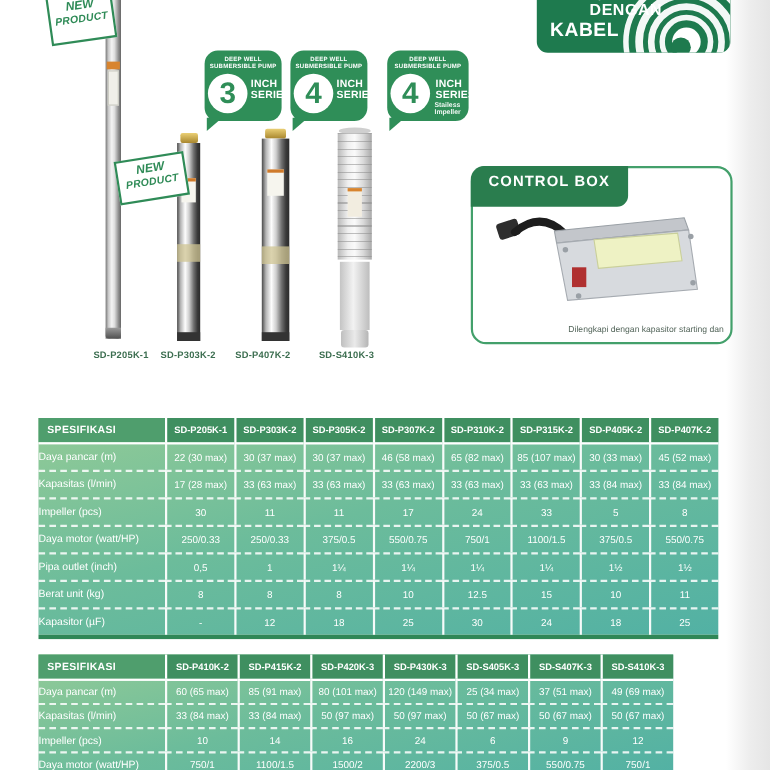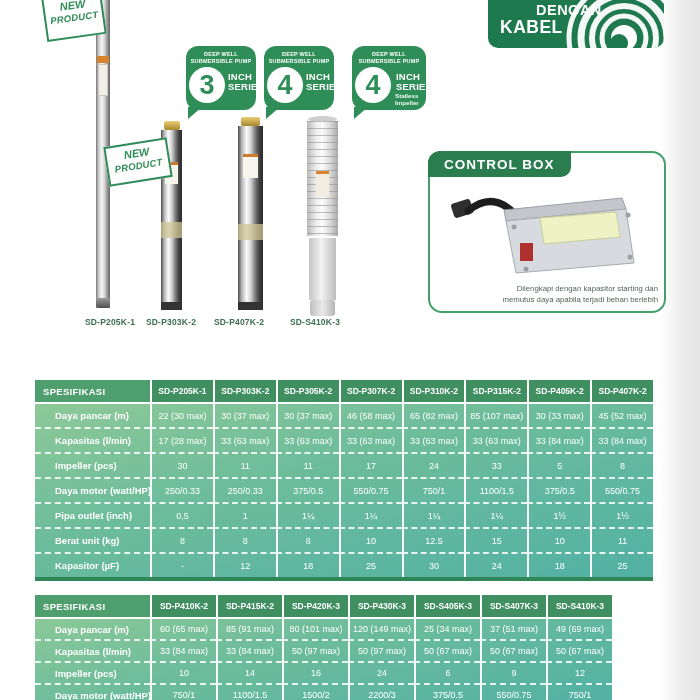--- a/index.html
+++ b/index.html
@@ -84,21 +84,21 @@
     font-size:8.5px; font-weight:bold; color:#3c6e50; letter-spacing:.2px; }
   #pump-label-1 { left:74px; }
   #pump-label-2 { left:135px; }
   #pump-label-3 { left:203px; }
   #pump-label-4 { left:279px; }
 
   
   #control-panel { position:absolute; left:428px; top:151px; width:238px; height:162px;
     border:2px solid #43a06b; border-radius:14px; background:#fff; }
   #control-title { position:absolute; left:-2px; top:-2px; background:#2a7d4e; color:#fff;
-    font-weight:bold; font-size:13.5px; letter-spacing:1px; padding:6px 16px 5px 16px;
+    font-weight:bold; font-size:13.5px; letter-spacing:1px; padding:6px 16px 16px 16px;
     border-radius:12px 0 10px 0; }
   #control-photo { position:absolute; left:14px; top:30px; }
   #control-caption { position:absolute; left:6px; right:6px; bottom:5px; text-align:right;
     font-size:7.8px; line-height:1.4; color:#53655a; }
 
   
   #section-title { position:absolute; left:35px; top:360px; font-size:11.5px;
     font-weight:bold; color:#3f3f3f; letter-spacing:.4px;margin-top:44px; }
 
   table.spec { position:absolute; border-collapse:separate; border-spacing:0;
@@ -107,21 +107,21 @@
   #spec-table-1 { left:35px; top:380px; width:618px; }
   #spec-table-2 { left:35px; top:595px; width:577px; }
 
   table.spec th { height:22px; font-size:8.5px; font-weight:bold; color:#fff;
     background:#3f8f60; border-left:2px solid #fff; white-space:nowrap; overflow:hidden; }
   table.spec th.spec-col { width:115px; background:#4f9e6d; text-align:left;
     padding-left:8px; font-size:9.5px; border-left:none; letter-spacing:.3px; }
   table.spec td { height:25px; color:#fff; font-size:9px; text-align:center;
     border-left:2px solid rgba(255,255,255,.95); border-top:2px dashed rgba(255,255,255,.85);
     white-space:nowrap; overflow:hidden; }
-  table.spec td.rowlabel { text-align:left; padding-left:20px; font-weight:bold;
+  table.spec td.rowlabel { text-align:left; padding-left:0; font-weight:normal;
     font-size:9.5px; border-left:none; }
   table.spec tbody tr:first-child td { border-top:2px solid #fff; }
   #spec-table-2 td { height:22px; }
 </style>
 </head>
 <body>
 
 <div id="page">
 
   <div id="right-edge"></div>
@@ -239,21 +239,20 @@
       <polygon points="62,38 182,26 190,80 72,90" fill="#d7dade" stroke="#a6abb1" stroke-width="1"></polygon>
       <polygon points="96,35 172,29 176,54 100,61" fill="#eef2c4" stroke="#c9cf9a" stroke-width="1"></polygon>
       <rect x="76" y="60" width="13" height="18" fill="#b03030"></rect>
       <circle cx="70" cy="44" r="2.5" fill="#9aa0a6"></circle>
       <circle cx="184" cy="32" r="2.5" fill="#9aa0a6"></circle>
       <circle cx="82" cy="86" r="2.5" fill="#9aa0a6"></circle>
       <circle cx="186" cy="74" r="2.5" fill="#9aa0a6"></circle>
     </svg>
     <div id="control-caption">
       <div>Dilengkapi dengan kapasitor starting dan</div>
-      <div>memutus daya apabila terjadi beban berlebih</div>
     </div>
   </div>
 
   <div id="section-title">SPESIFIKASI POMPA</div>
 
   <table class="spec" id="spec-table-1">
     <thead>
         <tr>
           <th class="spec-col">SPESIFIKASI</th>
           <th>SD-P205K-1</th>

